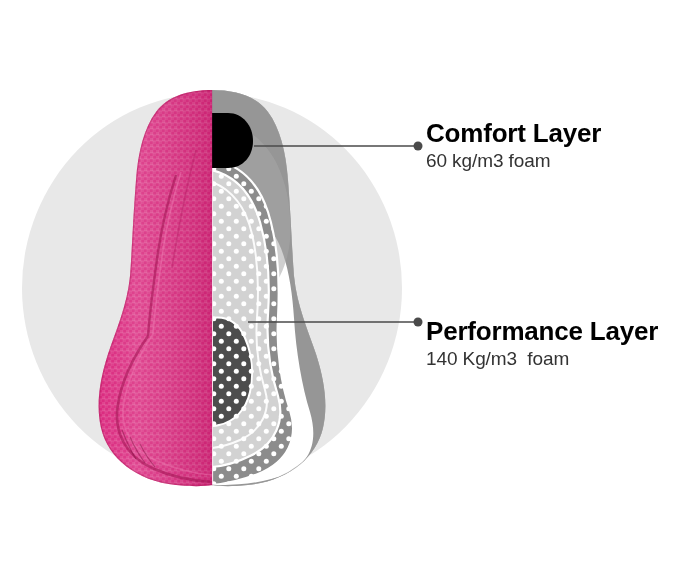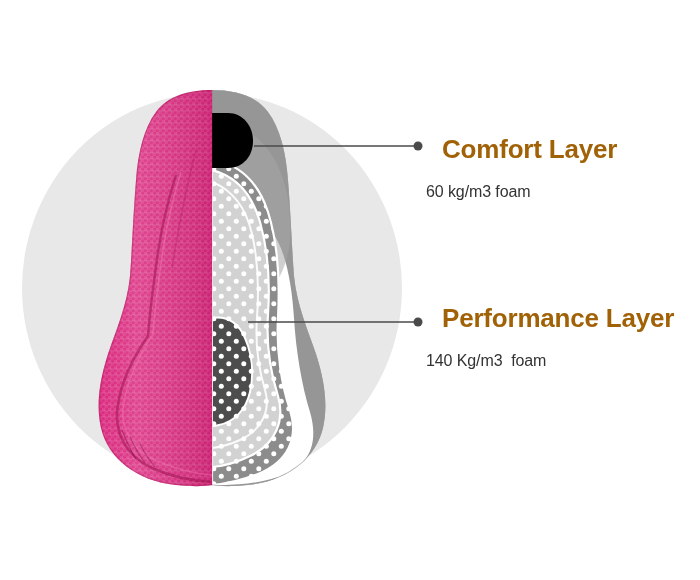--- a/index.html
+++ b/index.html
@@ -41,37 +41,37 @@
   .callout {
     position: absolute;
     pointer-events: auto;
   }
   .callout-title {
     font-family: "Liberation Sans", sans-serif;
     font-weight: bold;
     font-size: 26px;
     line-height: 30px;
     letter-spacing: -0.2px;
-    color: #a16207;
+    color: #000000;
     white-space: nowrap;
-    margin: 16px;
+    margin: 0;
   }
   .callout-sub {
     font-family: "Liberation Sans", sans-serif;
     font-weight: normal;
-    font-size: 16px;
+    font-size: 19px;
     line-height: 24px;
     letter-spacing: -0.1px;
     color: #333333;
     white-space: pre;
     margin: 0;
     margin-top: 1px;
   }
   #callout-comfort { left: 426px; top: 118px; }
-  #callout-performance { left: 426px; top: 287px; }
+  #callout-performance { left: 426px; top: 316px; }
 </style>
 </head>
 <body>
 
 <div id="stage">
 
   <svg class="diagram" viewBox="0 0 700 580">
     <defs>
 
       <pattern id="weaveTex" width="6" height="6" patternUnits="userSpaceOnUse">

